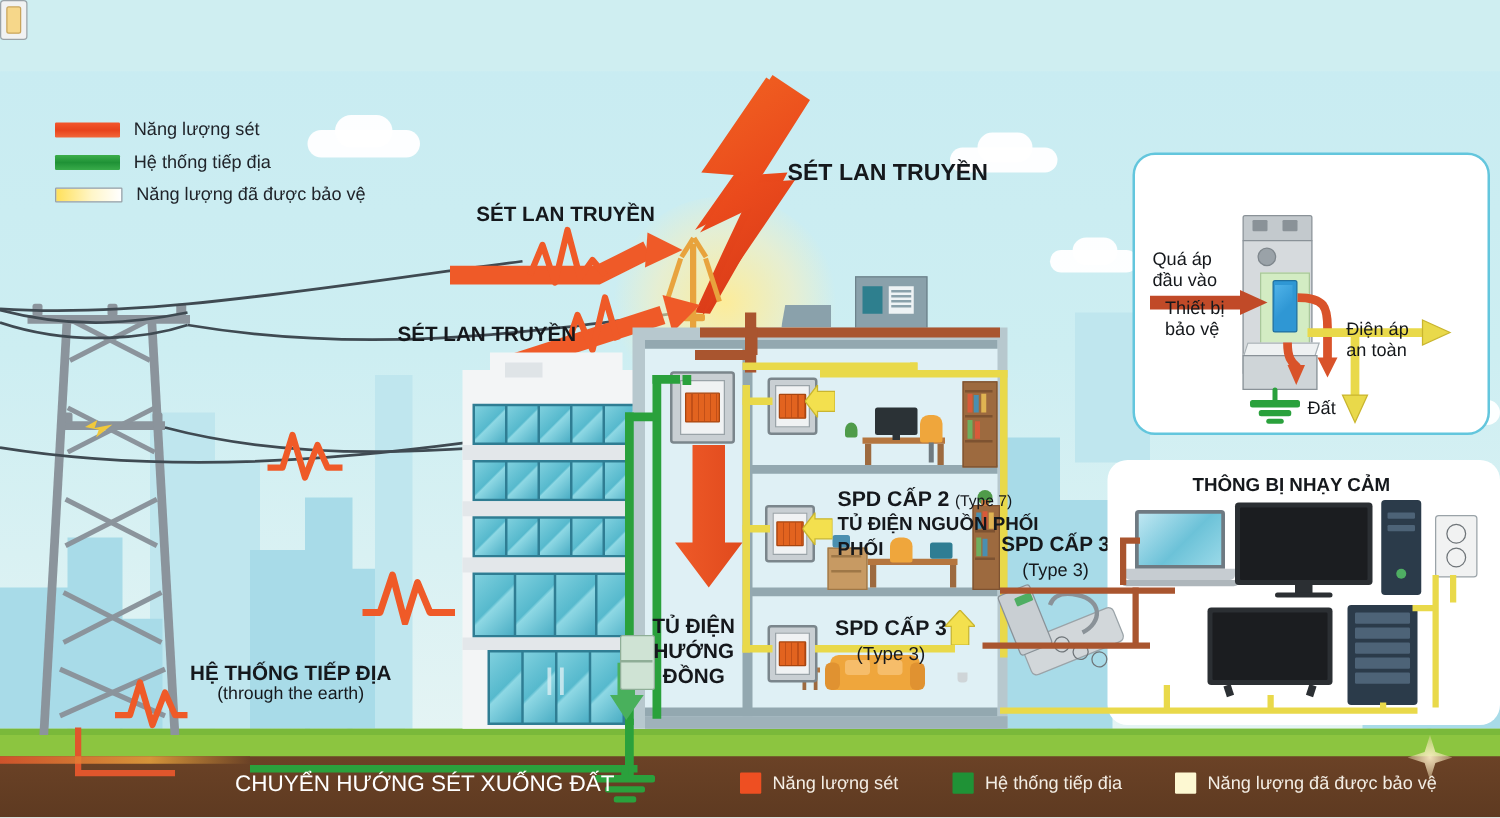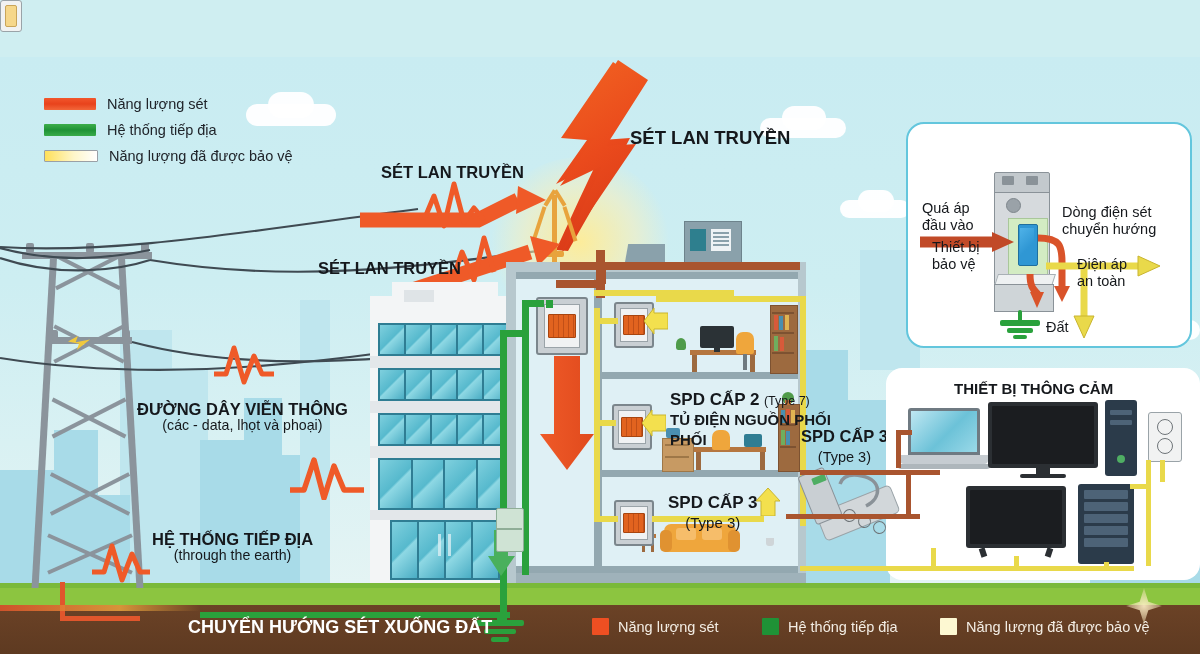--- a/index.html
+++ b/index.html
@@ -86,21 +86,21 @@
   .laptop-base{background:#c6ccd1;border-radius:0 0 4px 4px;}
   .srv{background:#2b3b4a;border-radius:3px;}
   .srv-bay{position:absolute;background:#4d6377;border-radius:1px;}
   .outlet{background:#f1f2f2;border:1.5px solid #9aa3a8;border-radius:3px;}
   .outlet-hole{position:absolute;border:1.5px solid #6e7478;border-radius:50%;}
 
   
   .legend-bot{position:absolute;top:618px;display:flex;align-items:center;gap:9px;}
   .lb-sw{width:17px;height:17px;border-radius:1px;}
   .lb-txt{font-size:14.5px;color:#f3ede4;white-space:nowrap;}
-  .bottom-label{position:absolute;color:#ffffff;font-weight:bold;font-size:18px;white-space:nowrap;}
+  .bottom-label{position:absolute;color:#ffffff;font-weight:normal;font-size:18px;white-space:nowrap;}
 
   
   .gnd-bar{position:absolute;background:#2aa13c;border-radius:2px;}
 </style>
 </head>
 <body>
 
 <div id="stage">
 
 
@@ -457,30 +457,31 @@
   <div class="lbl" style="left:381px;top:163px;font-size:16.5px;">
     <span>SÉT LAN TRUYỀN</span>
   </div>
   <div class="lbl" style="left:318px;top:259px;font-size:16.5px;">
     <span>SÉT LAN TRUYỀN</span>
   </div>
 
   <div class="lbl center" style="left:160px;top:198px;font-size:17px;">
   </div>
 
-  <div class="lbl center" style="left:137px;top:400px;font-size:16.5px;">
-    <span>ĐƯỜNG DÂY VIỄN THÔNG</span>
-    <span class="sub">(các - data, lhọt và phoại)</span>
-  </div>
 
   <div class="lbl center" style="left:152px;top:530px;font-size:16.5px;">
     <span>HỆ THỐNG TIẾP ĐỊA</span>
     <span class="sub">(through the earth)</span>
   </div>
 
+  <div class="lbl center" style="left:522px;top:492px;font-size:16.5px;line-height:1.2;">
+    <span>TỦ ĐIỆN</span><br>
+    <span>HƯỚNG</span><br>
+    <span>ĐỒNG</span>
+  </div>
 
 
   <div style="position:absolute;left:670px;top:390px;line-height:1.2;">
     <span style="font-weight:bold;font-size:17px;color:#15181c;">SPD CẤP 2</span>
     <span style="font-size:12.5px;color:#15181c;">(Type 7)</span><br>
     <span style="font-weight:bold;font-size:15px;color:#15181c;">TỦ ĐIỆN NGUỒN PHỐI</span><br>
     <span style="font-weight:bold;font-size:15px;color:#15181c;">PHỐI</span>
   </div>
 
   <div style="position:absolute;left:668px;top:492px;line-height:1.25;text-align:center;">
@@ -539,32 +540,28 @@
   </div>
 
   <div style="position:absolute;left:922px;top:200px;font-size:14.5px;color:#15181c;line-height:1.2;text-align:left;">
     <span>Quá áp</span><br>
     <span>đầu vào</span>
   </div>
   <div style="position:absolute;left:932px;top:239px;font-size:14.5px;color:#15181c;line-height:1.2;">
     <span>Thiết bị</span><br>
     <span>bảo vệ</span>
   </div>
-  <div style="position:absolute;left:1062px;top:204px;font-size:14.5px;color:#15181c;line-height:1.2;">
-    <span>Dòng điện sét</span><br>
-    <span>chuyển hướng</span>
-  </div>
   <div style="position:absolute;left:1077px;top:256px;font-size:14.5px;color:#15181c;line-height:1.2;">
     <span>Điện áp</span><br>
     <span>an toàn</span>
   </div>
   <div style="position:absolute;left:1046px;top:319px;font-size:14.5px;color:#15181c;">Đất</div>
 
   <div class="panel" style="left:886px;top:368px;width:314px;height:212px;"></div>
-  <div class="panel-title" style="left:954px;top:380px;font-size:15px;">THIẾT BỊ THÔNG CẢM</div>
+  <div class="panel-title" style="left:954px;top:380px;font-size:15px;">THÔNG BỊ NHẠY CẢM</div>
 
   <div>
     <div class="dev laptop-screen" style="left:908px;top:408px;width:72px;height:47px;">
         <div class="laptop-in"></div>
       </div>
     <div class="dev laptop-base" style="left:900px;top:455px;width:88px;height:9px;"></div>
     <div class="dev" style="left:896px;top:464px;width:96px;height:5px;background:#aeb6bb;border-radius:0 0 5px 5px;"></div>
   </div>
 
   <div>

